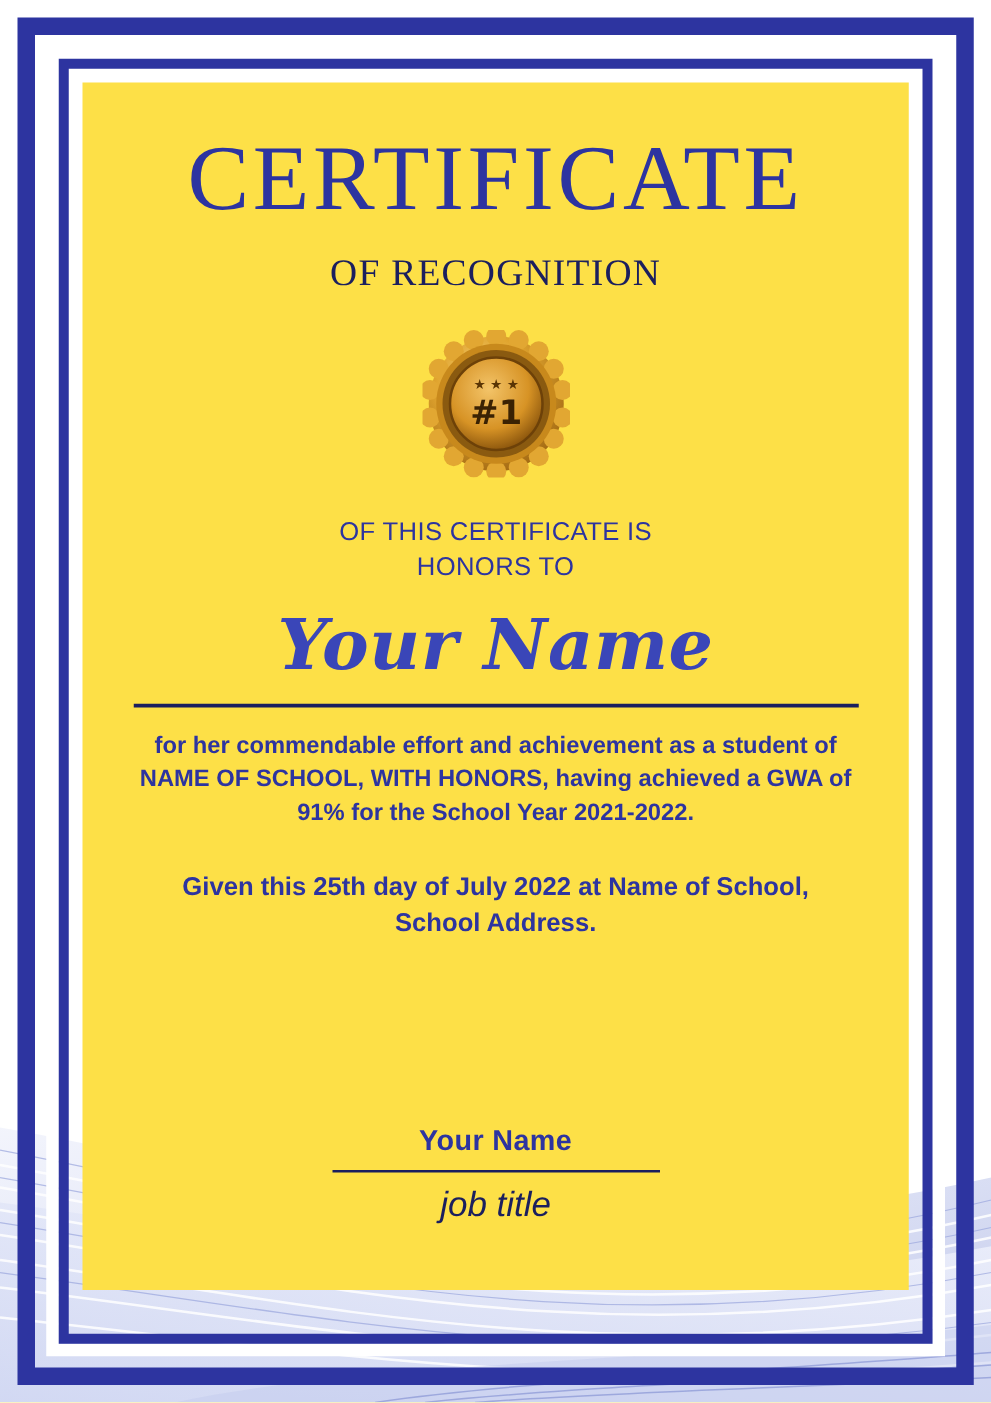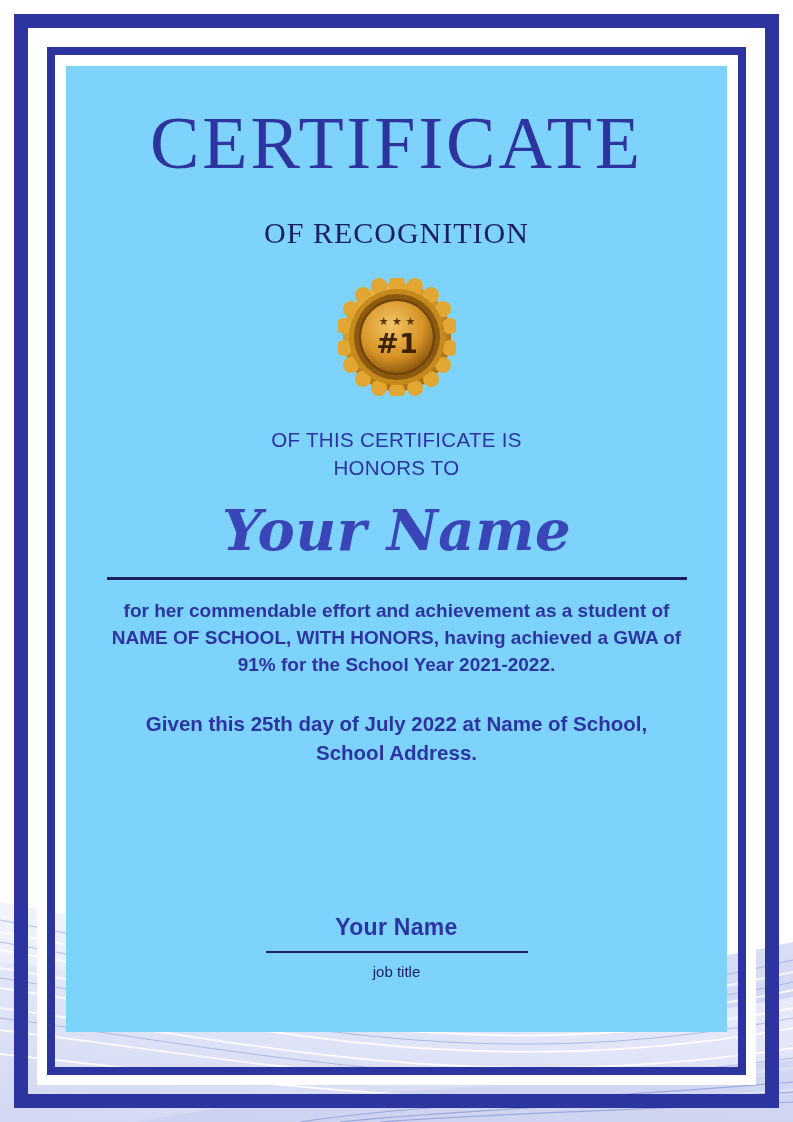--- a/index.html
+++ b/index.html
@@ -69,21 +69,21 @@
     z-index: 4;
   }
 
   
   .content-panel {
     position: absolute;
     left: 66px;
     top: 66px;
     width: 661px;
     height: 966px;
-    background: #7dd3fc;
+    background: #fde047;
     z-index: 5;
     box-sizing: border-box;
     padding: 0;
   }
 
   .title {
     text-align: center;
     font-family: "Liberation Serif", serif;
     font-size: 74px;
     letter-spacing: 3px;
@@ -92,21 +92,21 @@
     line-height: 1;
     font-weight: 400;
   }
 
   .subtitle {
     text-align: center;
     font-family: "Liberation Serif", serif;
     font-size: 30px;
     letter-spacing: 1px;
     color: #1b1f5e;
-    margin-top: 36px;
+    margin-top: 22px;
     font-weight: 400;
   }
 
   
   .badge-wrap {
     display: flex;
     justify-content: center;
     margin-top: 28px;
   }
   .badge {
@@ -178,21 +178,22 @@
     letter-spacing: 0.3px;
   }
   .sign-rule {
     width: 262px;
     height: 2px;
     background: #1b1f5e;
     margin: 10px auto 0 auto;
   }
   .sign-title {
     margin-top: 10px;
-    font-size: 15px;
+    font-size: 28px;
+    font-style: italic;
     color: #1b1f5e;
   }
 </style>
 </head>
 <body>
 
 <div class="certificate">
 
   <div class="swoosh-layer">
     <svg width="793" height="330" viewBox="0 0 793 330" xmlns="http://www.w3.org/2000/svg">

